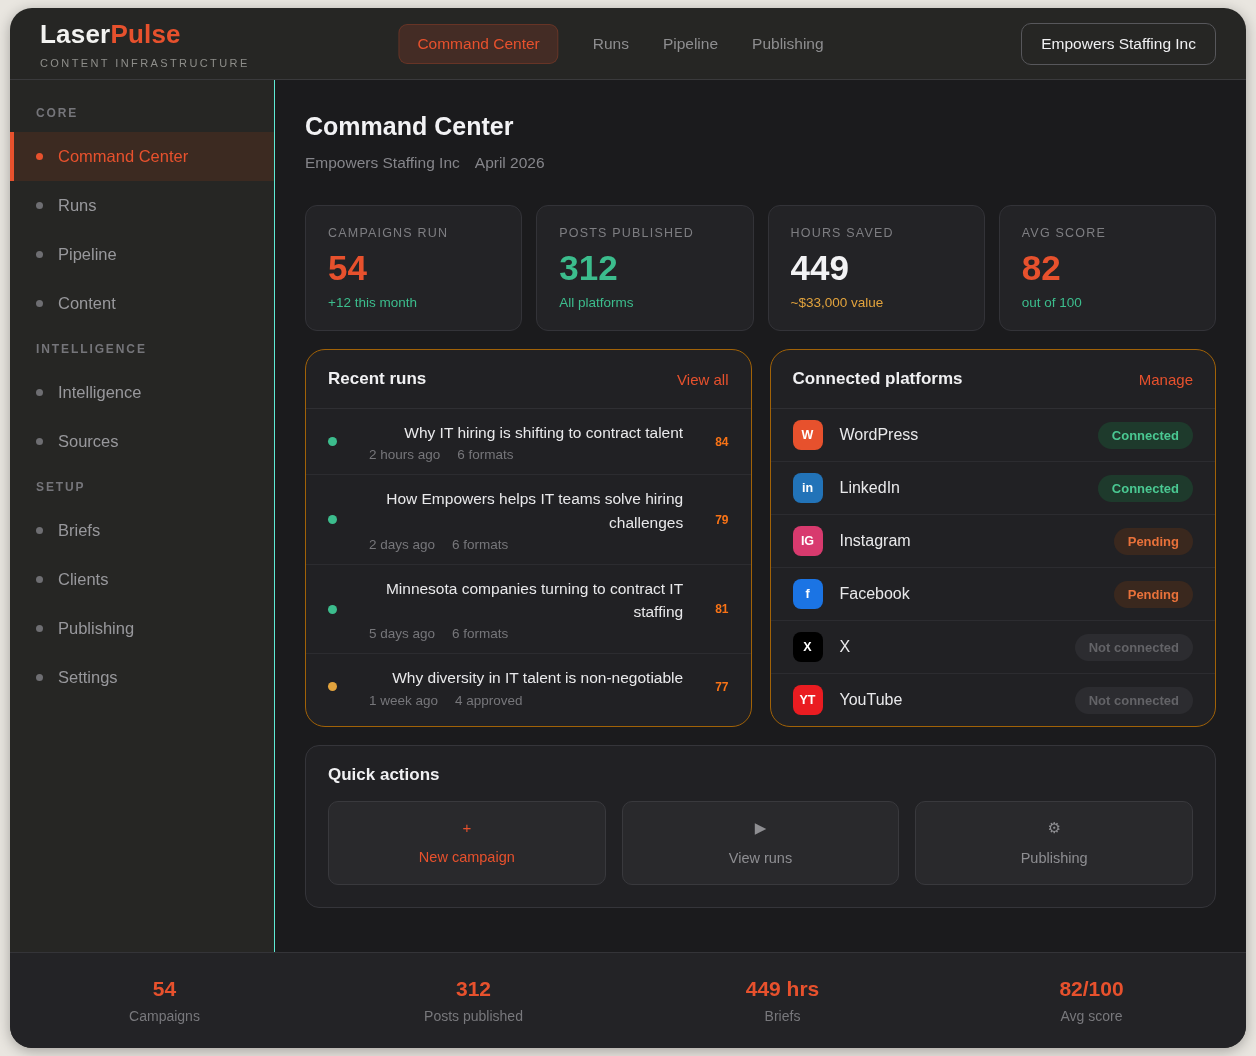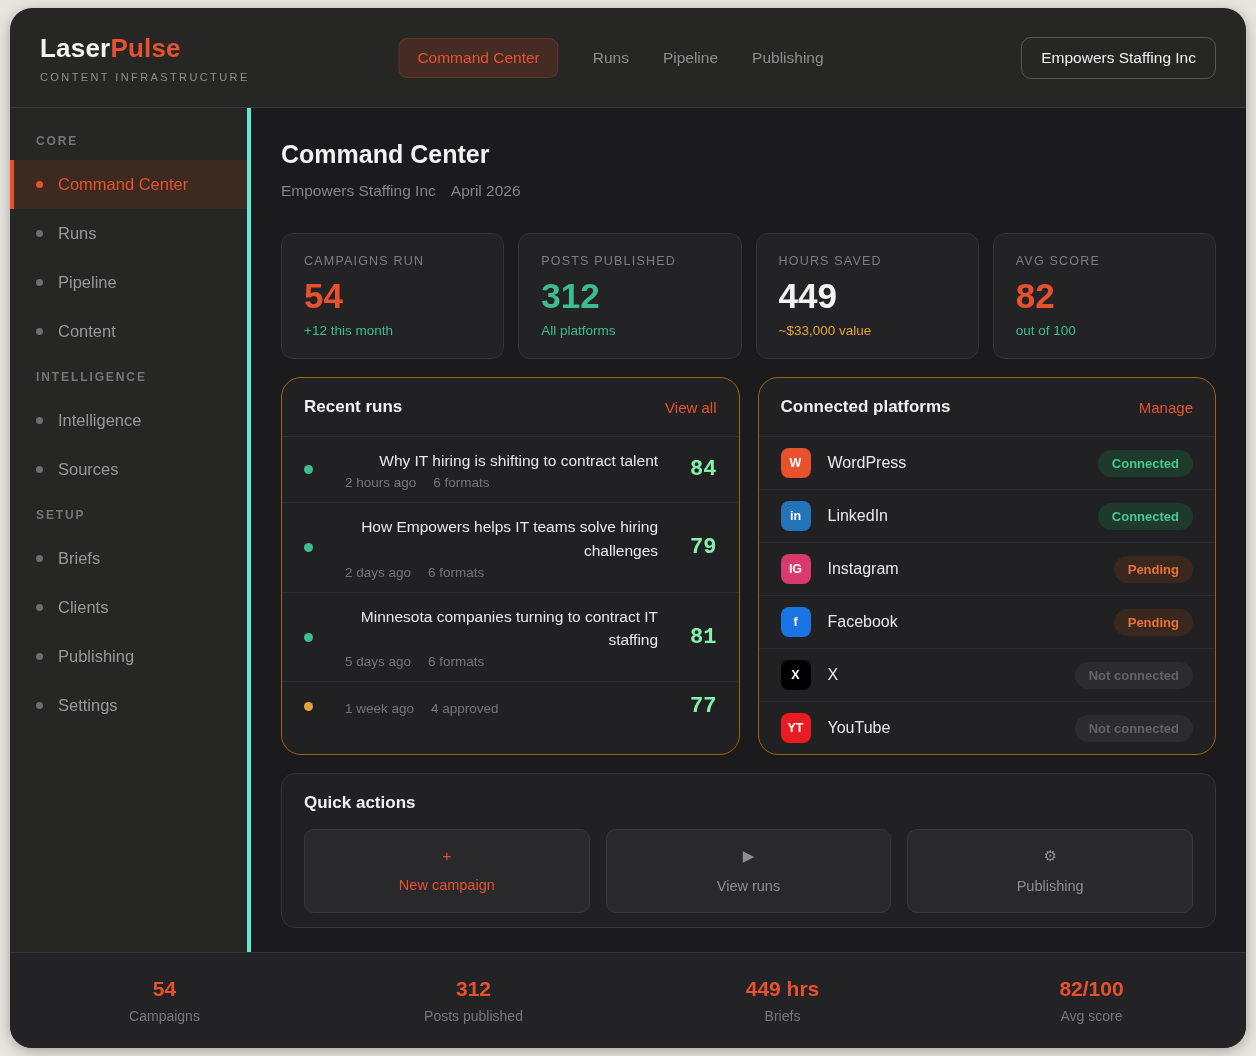--- a/index.html
+++ b/index.html
@@ -13,21 +13,21 @@
     width: 1236px; height: 1040px;
     margin: 8px 10px;
     background: #262624;
     border-radius: 22px;
     overflow: hidden;
     display: flex; flex-direction: column;
     box-shadow: 0 3px 14px rgba(0,0,0,.3);
   }
   
   .header {
-    height: 100px; flex-shrink: 0;
+    height: 72px; flex-shrink: 0;
     display: flex; align-items: center;
     padding: 0 30px;
     border-bottom: 1px solid #3a3a3c;
     position: relative;
   }
   .brand-line { font-size: 26px; font-weight: 700; color: #f2f2f0; letter-spacing: .2px; }
   .brand-accent { color: #e7512d; }
   .brand-tag { font-size: 11px; letter-spacing: 2.4px; color: #8e8e8a; margin-top: 7px; }
   .topnav {
     position: absolute; left: 50%; transform: translateX(-54%);
@@ -42,22 +42,22 @@
   .client-btn {
     margin-left: auto;
     border: 1px solid #57575b; border-radius: 10px;
     padding: 11px 19px;
     color: #f0f0f2; font-size: 15.5px;
     background: transparent; cursor: pointer;
   }
   
   .body-row { flex: 1; display: flex; min-height: 0; }
   .sidebar {
-    width: 241px; flex-shrink: 0;
-    border-right: 4px solid #5eead4;
+    width: 265px; flex-shrink: 0;
+    border-right: 1px solid #5eead4;
     padding-top: 12px;
   }
   .section-title { padding: 14px 26px 12px; font-size: 12px; font-weight: 700; letter-spacing: 1.9px; color: #75757a; }
   .side-item {
     display: flex; align-items: center; gap: 15px;
     height: 49px; padding-left: 22px;
     border-left: 4px solid transparent;
     color: #98989c; font-size: 16.5px; cursor: pointer;
   }
   .side-item .dot { width: 7px; height: 7px; border-radius: 50%; background: #6e6e72; flex-shrink: 0; }
@@ -79,30 +79,30 @@
   .panel-head { display: flex; justify-content: space-between; align-items: center; padding: 19px 22px; border-bottom: 1px solid #2f2f33; }
   .panel-title { font-size: 17px; font-weight: 700; color: #f0f0f2; }
   .panel-action { font-size: 15px; color: #e7512d; cursor: pointer; }
   .run-item { display: flex; align-items: center; gap: 32px; padding: 12px 22px; border-bottom: 1px solid #2c2c30; cursor: pointer; text-align: right; }
   .run-item:last-child { border-bottom: none; }
   .run-dot { width: 9px; height: 9px; border-radius: 50%; flex-shrink: 0; }
   .dot-green { background: #3cbd8d; } .dot-amber { background: #e2a33d; }
   .run-body { flex: 1; min-width: 0; }
   .run-title { font-size: 15.5px; color: #e9e9eb; line-height: 1.5; }
   .run-meta { margin-top: 3px; font-size: 13.5px; color: #76767a; display: flex; gap: 17px; }
-  .run-score { font-size: 22px; font-weight: 700; color: #86efac; font-family: Liberation Mono, monospace; }
+  .run-score { font-size: 12px; font-weight: 700; color: #f97316; }
   .plat-row { display: flex; align-items: center; gap: 17px; padding: 11px 22px; border-bottom: 1px solid #2c2c30; cursor: pointer; }
   .plat-row:last-child { border-bottom: none; }
   .plat-badge { width: 30px; height: 30px; border-radius: 8px; display: flex; align-items: center; justify-content: center; color: #fff; font-weight: 700; font-size: 12.5px; flex-shrink: 0; }
   .plat-name { flex: 1; font-size: 16px; color: #e9e9eb; }
   .pill { font-size: 13px; font-weight: 700; padding: 6px 14px; border-radius: 999px; }
   .pill-connected { background: #1e3a2c; color: #4ac892; }
   .pill-pending { background: #3a281e; color: #e8713a; }
   .pill-none { background: #2c2c30; color: #636367; }
-  .qa-panel { margin-top: 18px; background: #212124; border: 1px solid #35353a; border-radius: 14px; padding: 19px 22px 14px; }
+  .qa-panel { margin-top: 18px; background: #212124; border: 1px solid #35353a; border-radius: 14px; padding: 19px 22px 22px; }
   .qa-title { font-size: 17px; font-weight: 700; color: #f0f0f2; margin-bottom: 16px; }
   .qa-grid { display: grid; grid-template-columns: repeat(3, 1fr); gap: 16px; }
   .qa-btn { background: #29292c; border: 1px solid #39393d; border-radius: 10px; padding: 17px 10px; text-align: center; color: #8e8e92; cursor: pointer; }
   .qa-icon { font-size: 15px; display: block; margin-bottom: 12px; }
   .qa-label { font-size: 14.5px; }
   .qa-btn.accent { color: #e7512d; }
   
   .footer {
     height: 96px; flex-shrink: 0;
     display: grid; grid-template-columns: repeat(4, 1fr); align-items: center;
@@ -268,20 +268,21 @@
       <div class="run-meta">
         <span>5 days ago</span>
         <span>6 formats</span>
       </div>
     </div>
     <span class="run-score">81</span>
   </div>
               <div class="run-item">
     <span class="run-dot dot-amber"></span>
     <div class="run-body">
+      <div class="run-title">Why diversity in IT talent is non-negotiable</div>
       <div class="run-meta">
         <span>1 week ago</span>
         <span>4 approved</span>
       </div>
     </div>
     <span class="run-score">77</span>
   </div>
             </div>
         </div>
 

